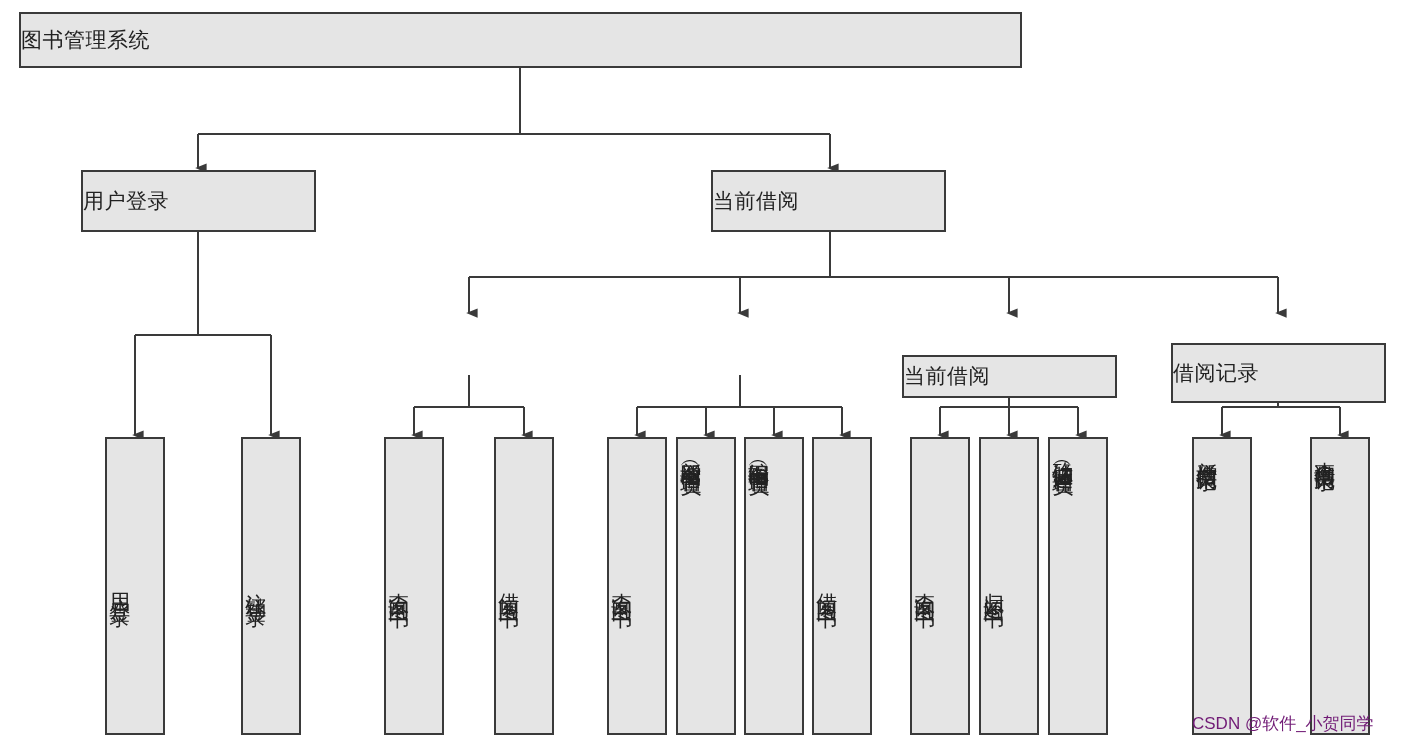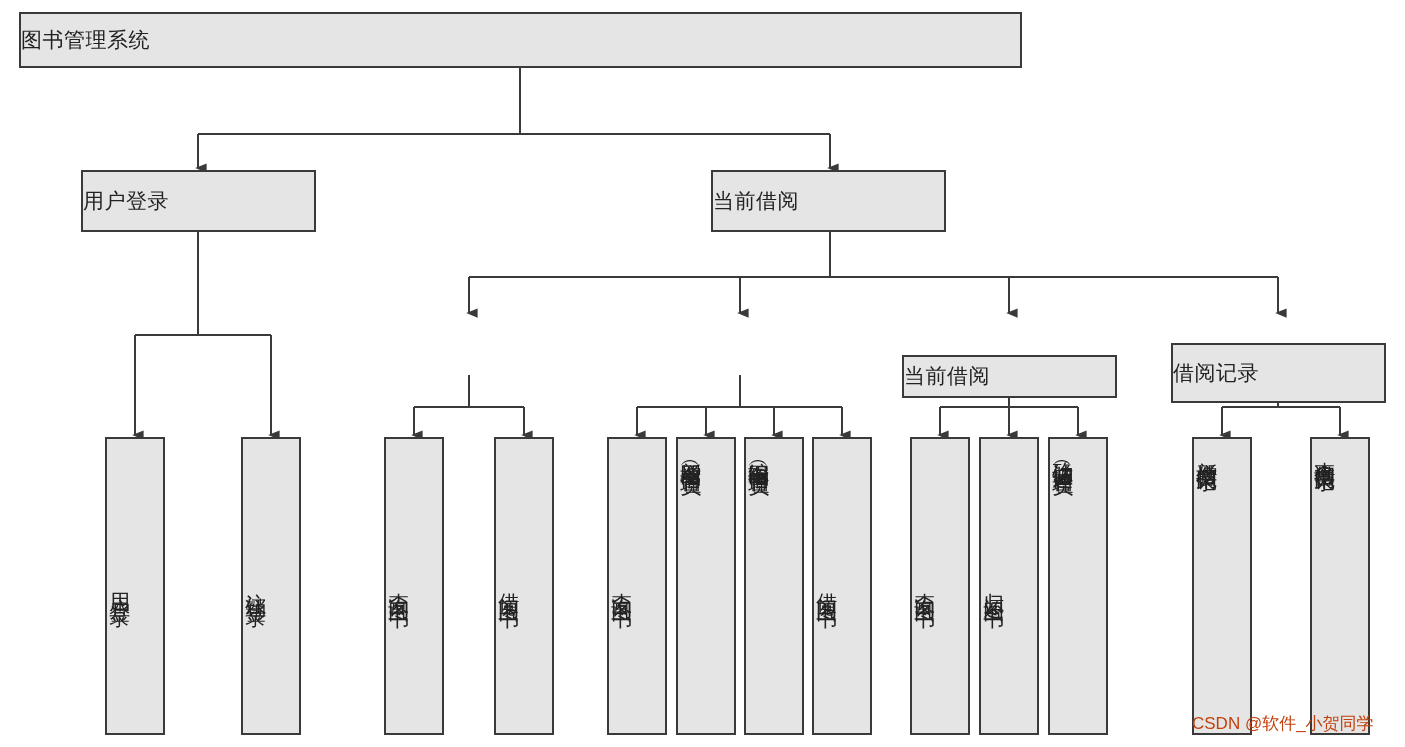--- a/index.html
+++ b/index.html
@@ -61,21 +61,21 @@
   }
   .node.vert.centerv {
     align-items: center;
     padding-top: 0;
   }
   .watermark {
     position: absolute;
     left: 1192px;
     top: 712px;
     font-size: 17px;
-    color: #c2410c;
+    color: #701a75;
     white-space: nowrap;
     pointer-events: none;
   }
 </style>
 </head>
 <body>
 
 <div id="canvas">
 
   <svg id="wires" viewBox="0 0 1405 747">

